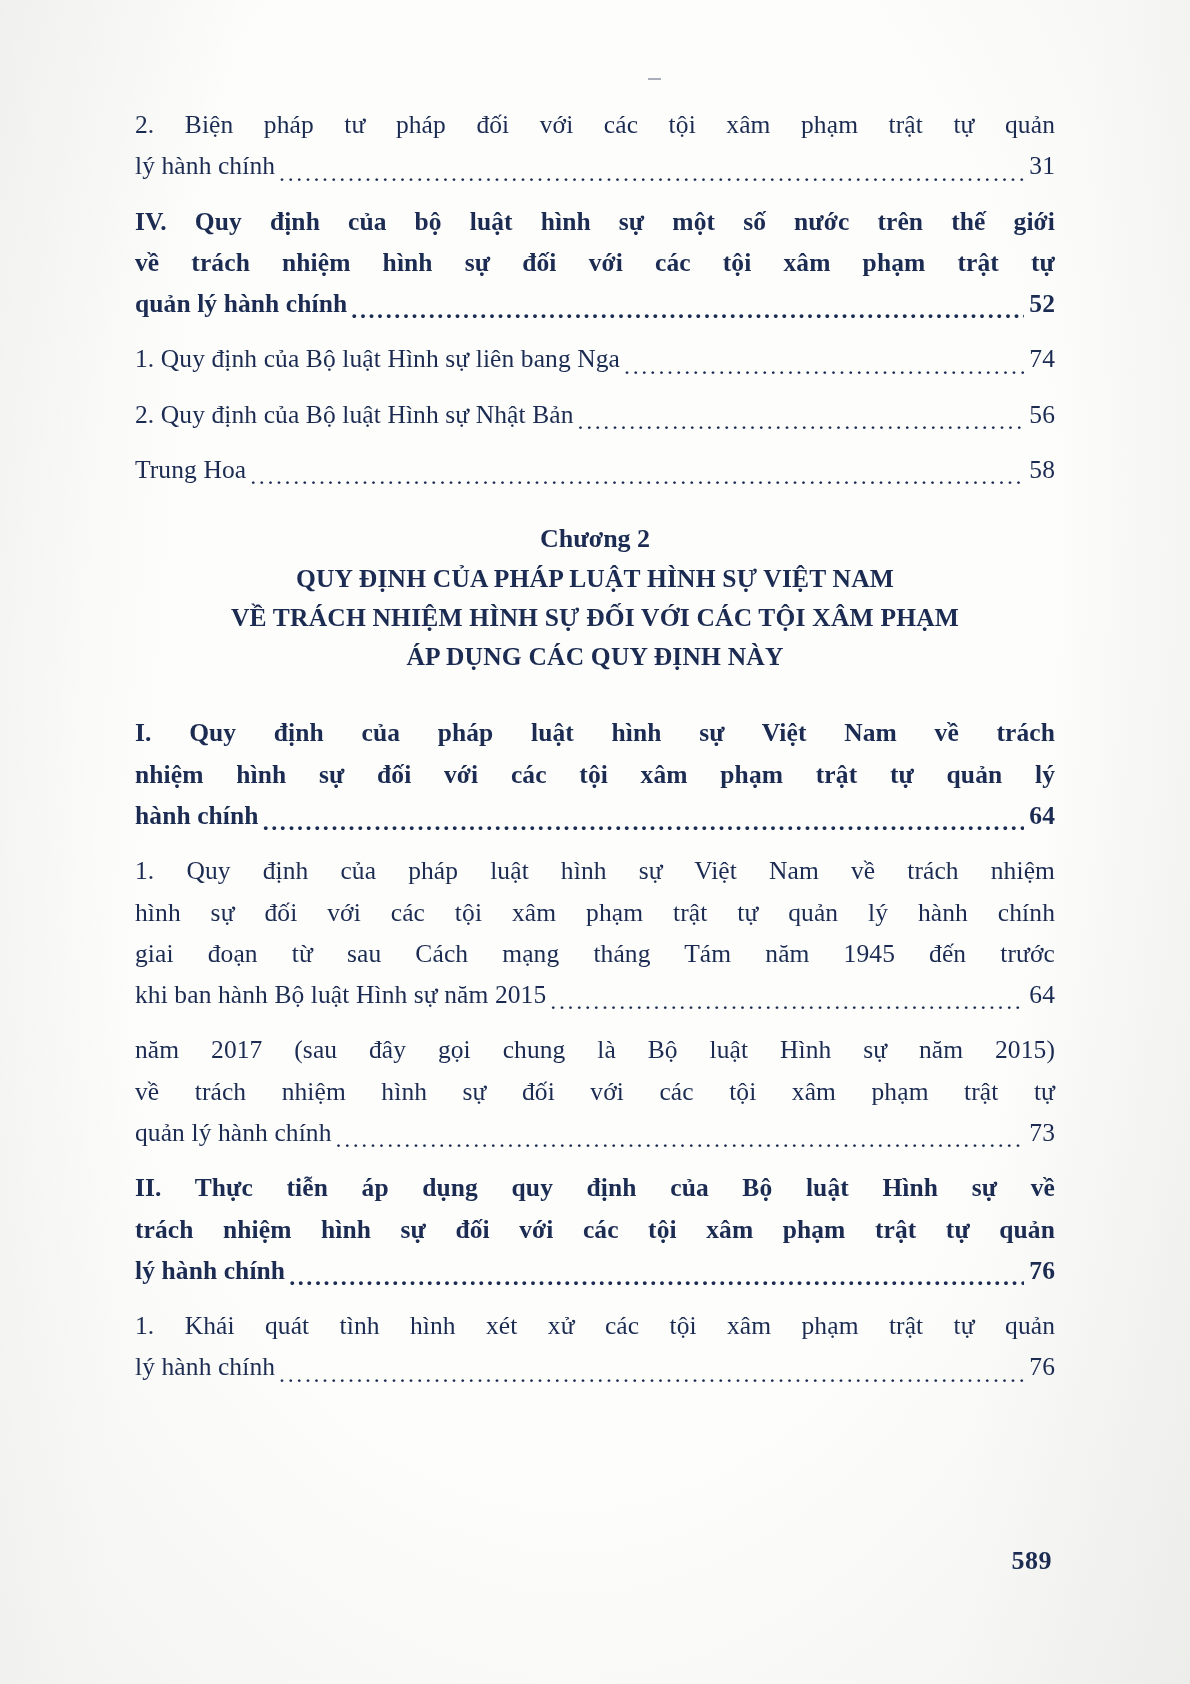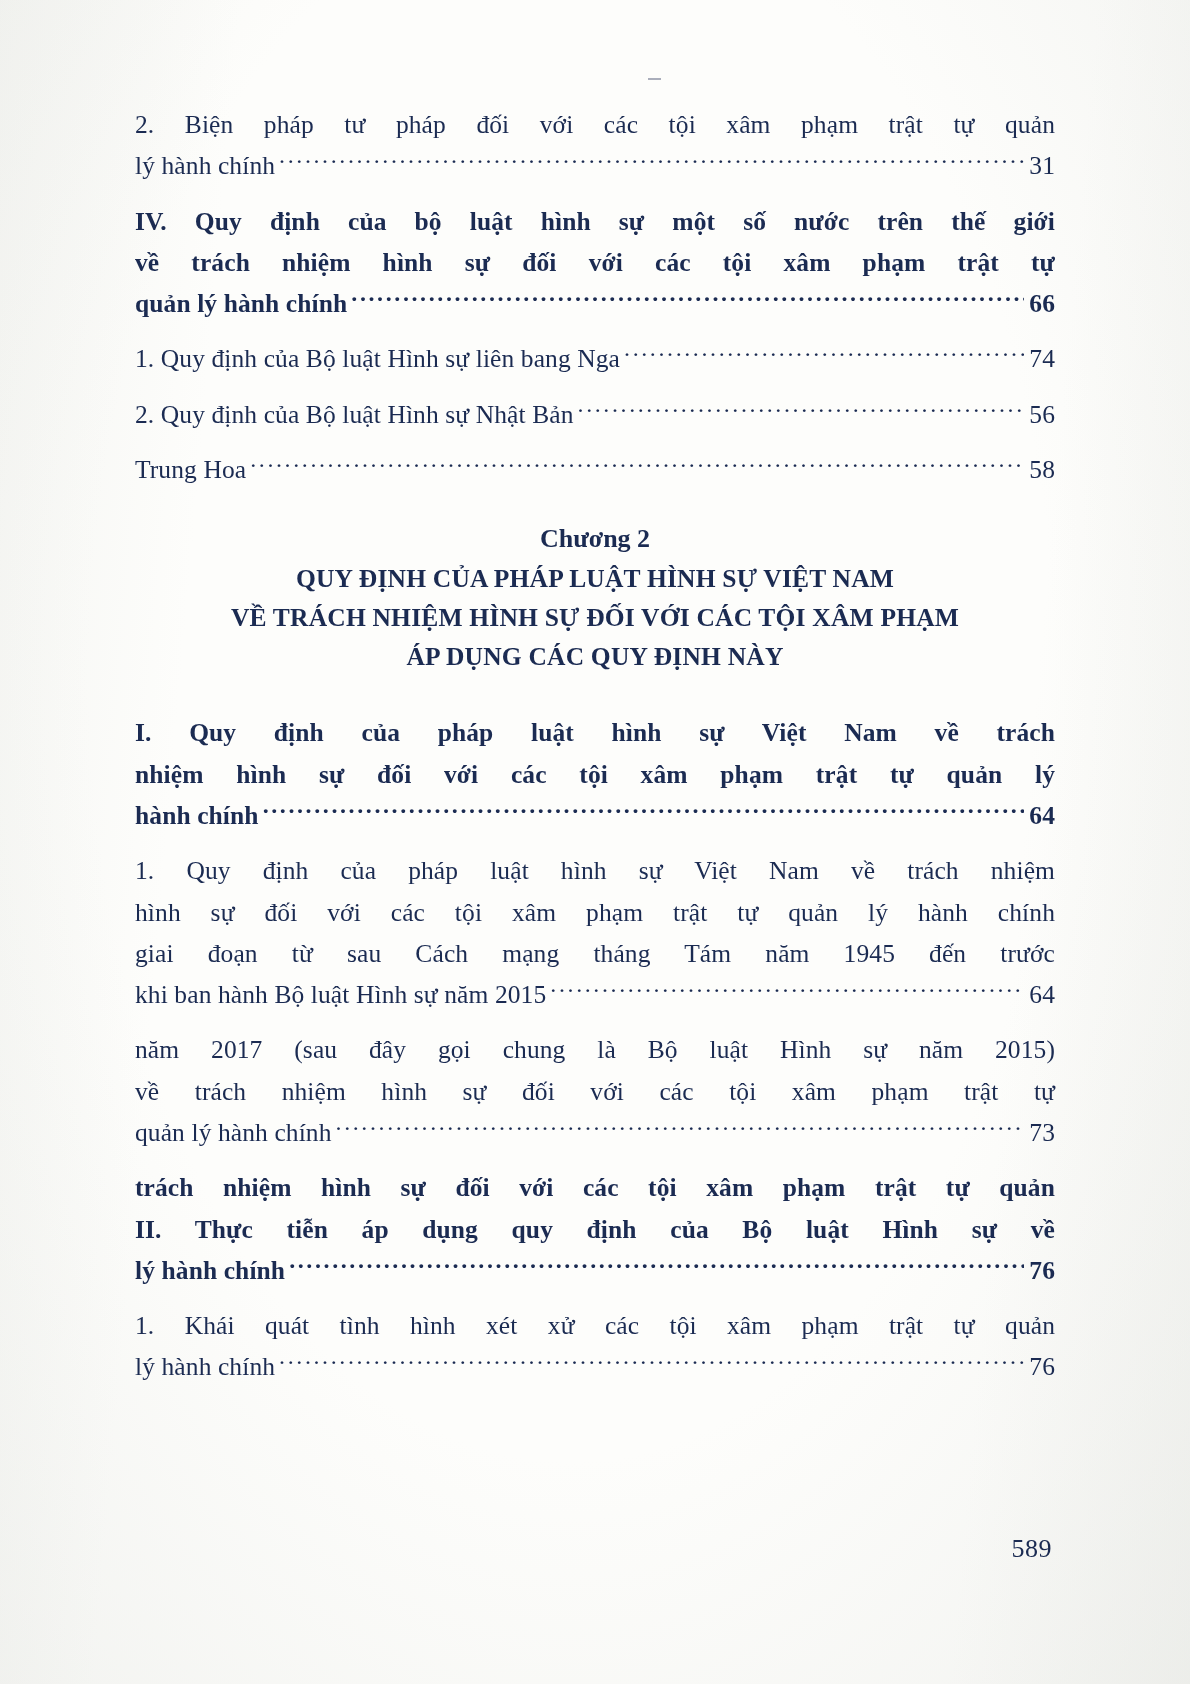--- a/index.html
+++ b/index.html
@@ -45,21 +45,21 @@
   .toc-entry.spaced { margin-bottom: 14px; }
 
   
   .line { display: block; }
   .line.justify {
     text-align: justify;
     text-align-last: justify;
   }
   .tail {
     display: flex;
-    align-items: flex-start;
+    align-items: flex-end;
     width: 100%;
   }
   .tail .txt { white-space: pre; flex: 0 0 auto; }
   .tail .dots {
     flex: 1 1 auto;
     overflow: hidden;
     white-space: nowrap;
     margin: 0 2px 0 4px;
     letter-spacing: 2.6px;
     font-size: 24px;
@@ -88,23 +88,23 @@
   .chapter .chap-title-line {
     display: block;
     font-size: 25.5px;
     line-height: 1.52;
     letter-spacing: 0.2px;
   }
 
   .folio {
     position: absolute;
     right: 138px;
-    bottom: 120px;
+    bottom: 108px;
     font-size: 26px;
-    font-weight: normal;
+    font-weight: bold;
     letter-spacing: 0.5px;
   }
   .stray-mark {
     position: absolute;
     left: 648px;
     top: 78px;
     width: 13px;
     height: 2px;
     background: #8d93a6;
     opacity: .75;
@@ -127,21 +127,21 @@
             <span class="dots">................................................................................................................................................................</span>
             <span class="pno">31</span>
           </span>
         </div>
         <div class="toc-entry bold spaced" id="entry-iv-quy-dinh-bo-luat-hinh-su-mot-so-nuoc">
           <span class="line justify">IV. Quy định của bộ luật hình sự một số nước trên thế giới</span>
           <span class="line justify">về trách nhiệm hình sự đối với các tội xâm phạm trật tự</span>
           <span class="tail">
             <span class="txt">quản lý hành chính</span>
             <span class="dots">................................................................................................................................................................</span>
-            <span class="pno">66</span>
+            <span class="pno">52</span>
           </span>
         </div>
         <div class="toc-entry spaced" id="entry-1-lien-bang-nga">
           <span class="tail">
             <span class="txt">1. Quy định của Bộ luật Hình sự liên bang Nga</span>
             <span class="dots">................................................................................................................................................................</span>
             <span class="pno">74</span>
           </span>
         </div>
         <div class="toc-entry spaced" id="entry-2-nhat-ban">
@@ -192,22 +192,22 @@
         <div class="toc-entry spaced" id="entry-2-bo-luat-hinh-su-nam-2015">
           <span class="line justify">năm 2017 (sau đây gọi chung là Bộ luật Hình sự năm 2015)</span>
           <span class="line justify">về trách nhiệm hình sự đối với các tội xâm phạm trật tự</span>
           <span class="tail">
             <span class="txt">quản lý hành chính</span>
             <span class="dots">................................................................................................................................................................</span>
             <span class="pno">73</span>
           </span>
         </div>
         <div class="toc-entry bold spaced" id="entry-ii-thuc-tien-ap-dung">
+          <span class="line justify">II. Thực tiễn áp dụng quy định của Bộ luật Hình sự về</span>
           <span class="line justify">trách nhiệm hình sự đối với các tội xâm phạm trật tự quản</span>
-          <span class="line justify">II. Thực tiễn áp dụng quy định của Bộ luật Hình sự về</span>
           <span class="tail">
             <span class="txt">lý hành chính</span>
             <span class="dots">................................................................................................................................................................</span>
             <span class="pno">76</span>
           </span>
         </div>
         <div class="toc-entry spaced" id="entry-1-khai-quat-tinh-hinh-xet-xu">
           <span class="line justify">1. Khái quát tình hình xét xử các tội xâm phạm trật tự quản</span>
           <span class="tail">
             <span class="txt">lý hành chính</span>

